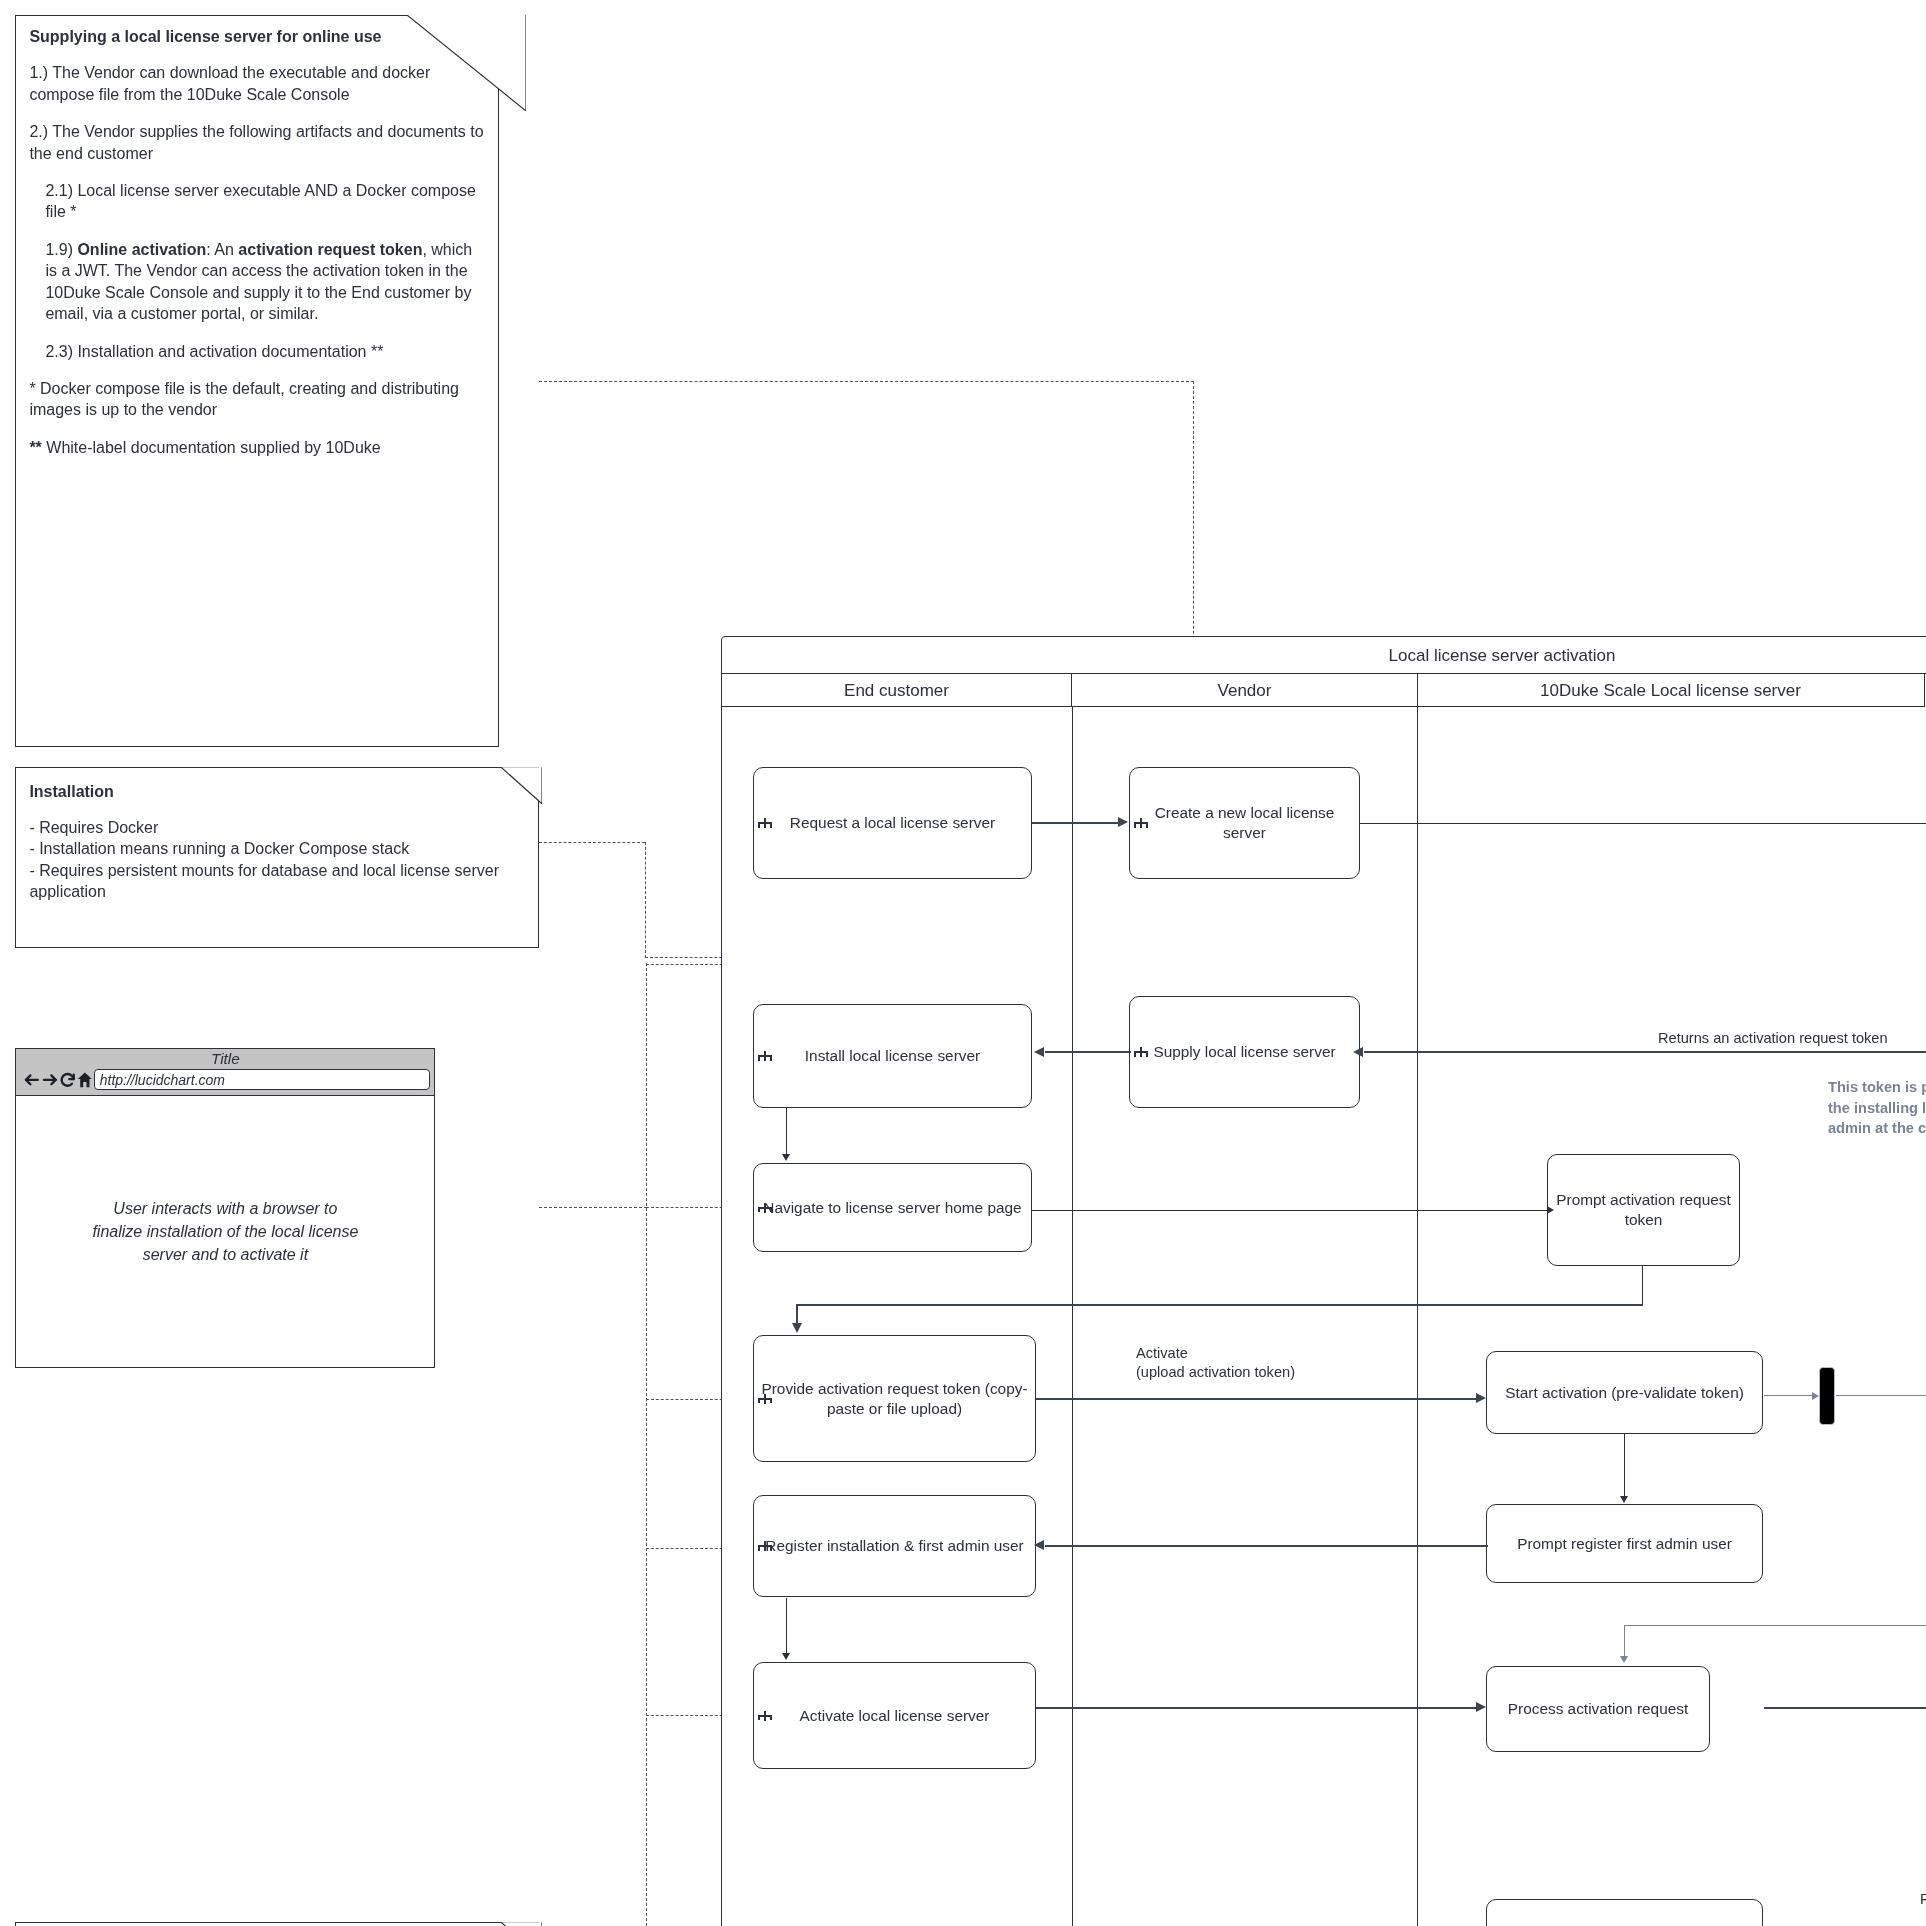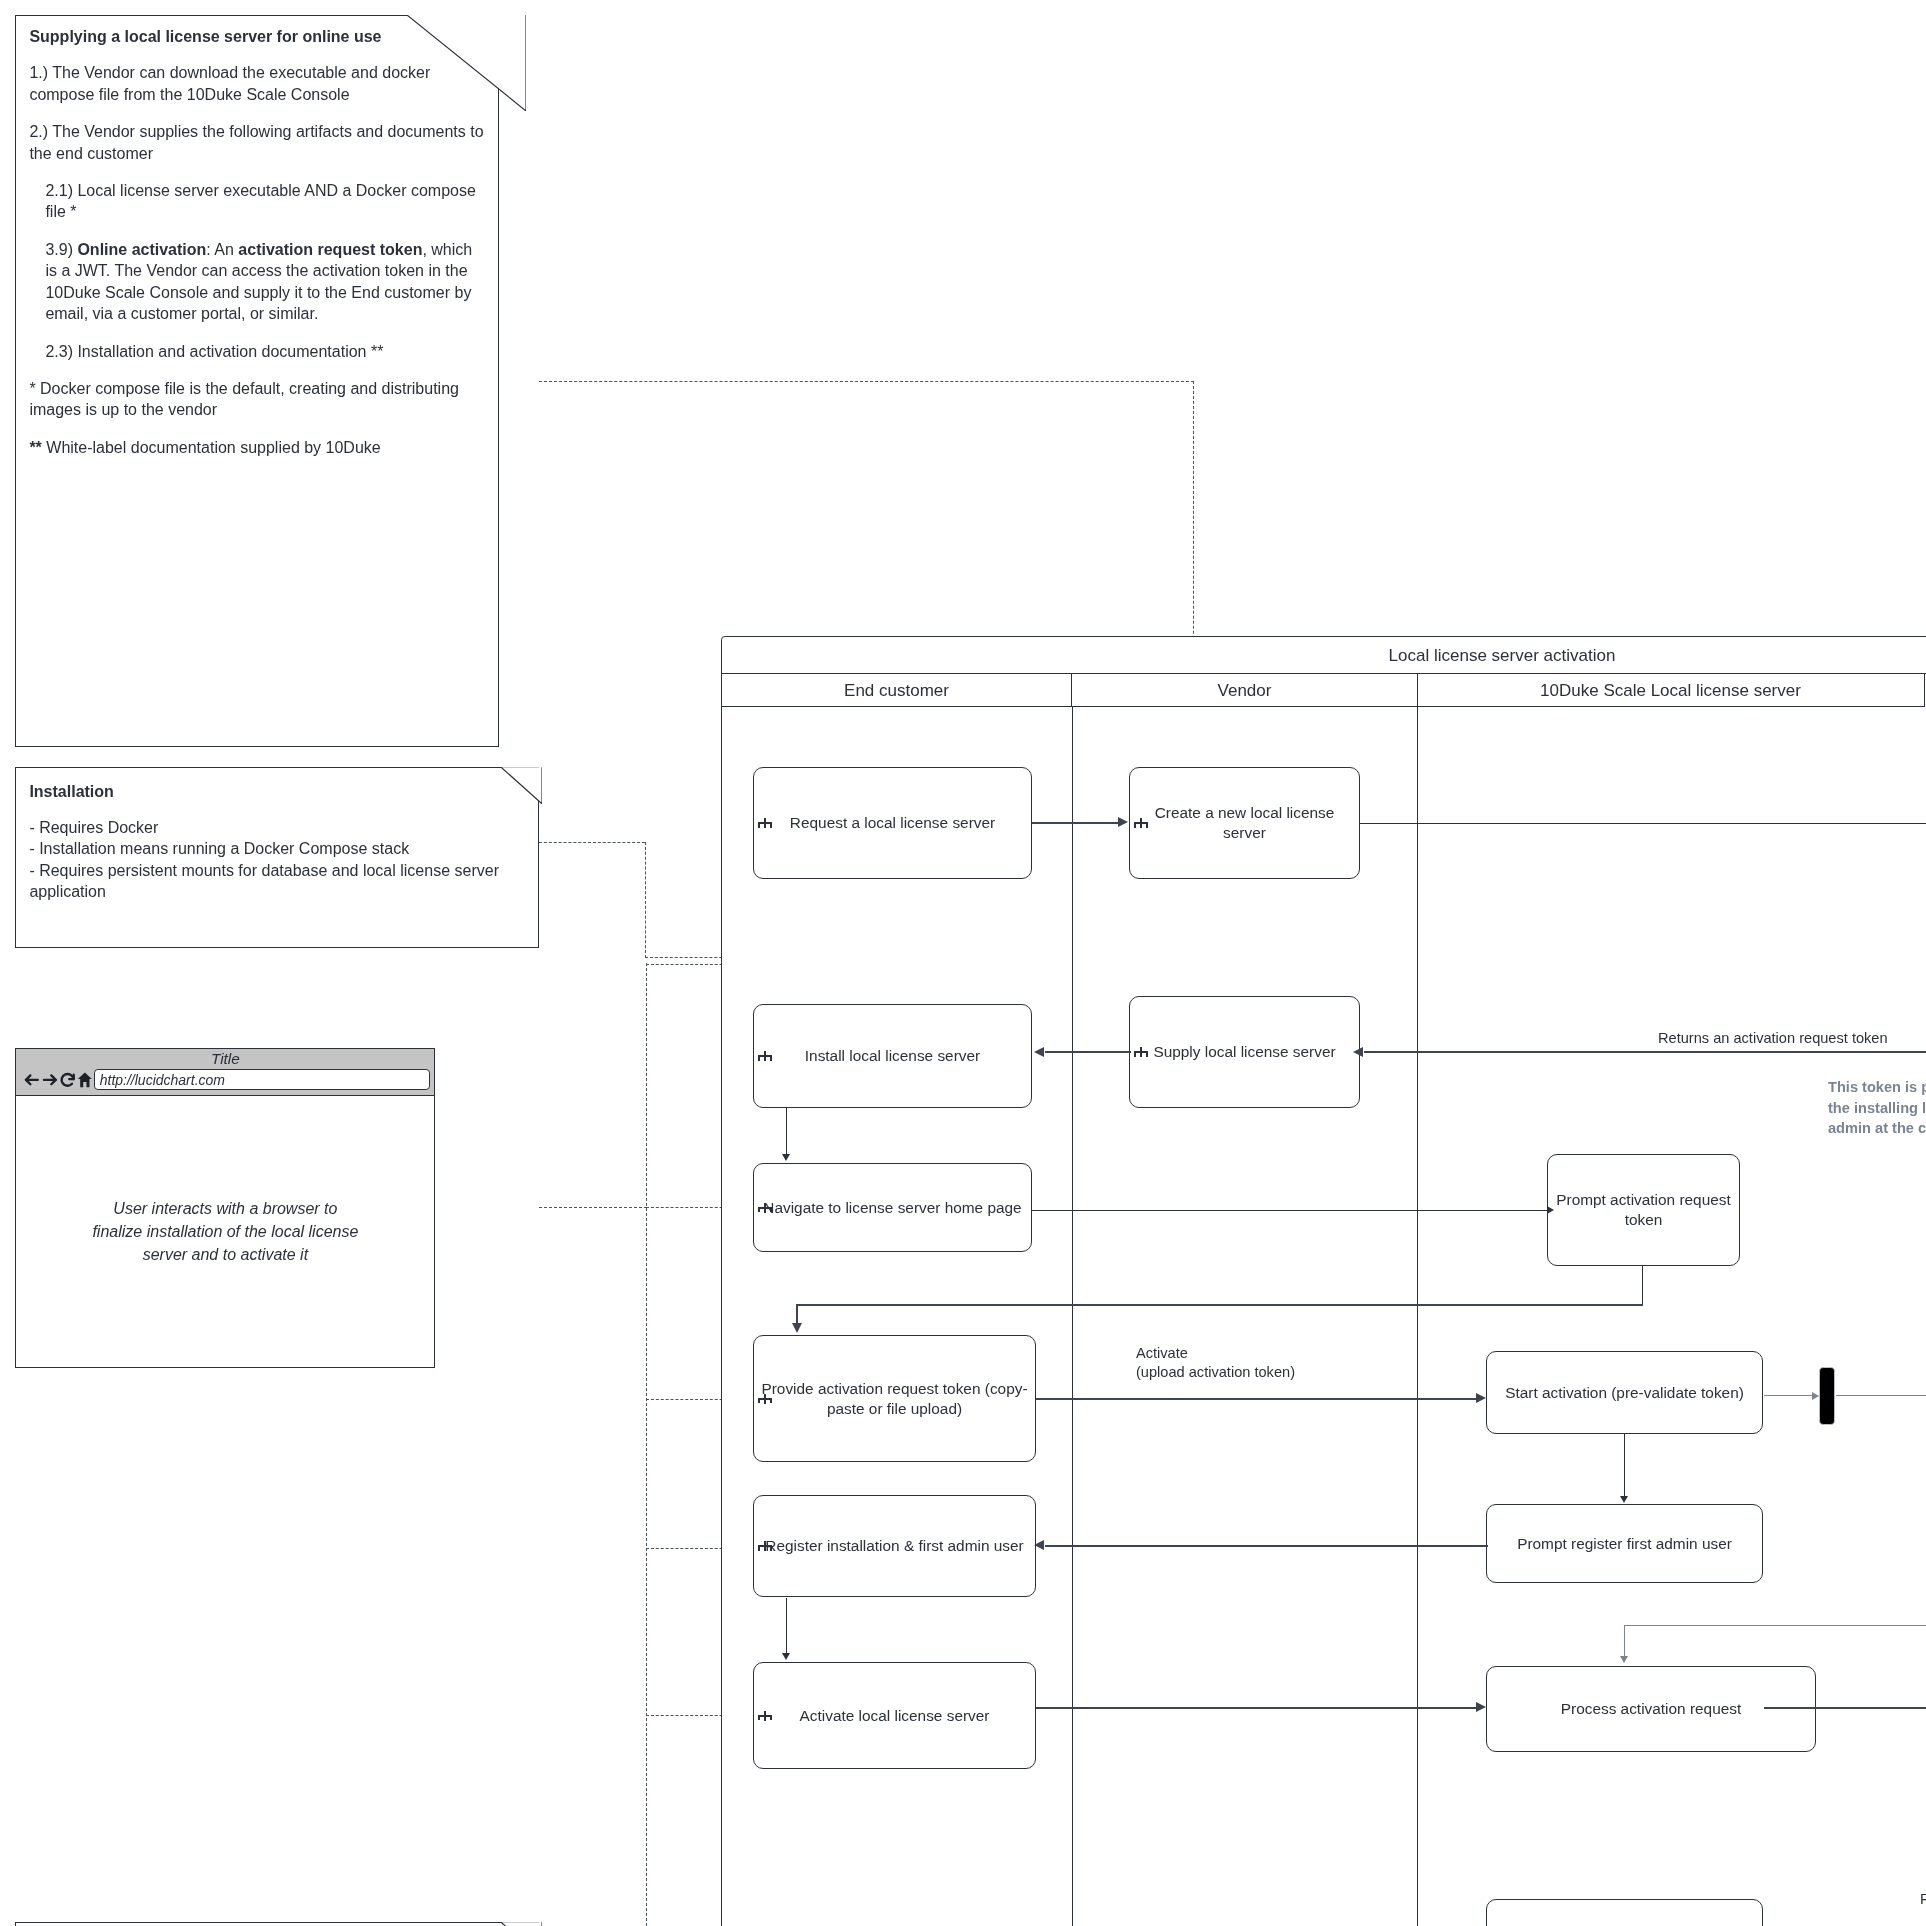--- a/index.html
+++ b/index.html
@@ -224,21 +224,21 @@
                 background:#fff;border:none;
                 clip-path:polygon(100% 0,100% 100%,0 0);"></div>
     <svg class="abs" style="left:391px;top:-1.5px;width:119px;height:96px;pointer-events:none;" viewBox="0 0 310 250">
       <polygon points="0,0 310,0 310,250" fill="#ffffff"></polygon>
       <path d="M0,0 L310,250 M310,250 L310,0" stroke="#2b303a" stroke-width="3" fill="none"></path>
     </svg>
     <span class="note-title">Supplying a local license server for online use</span>
     <p>1.) The Vendor can download the executable and docker compose file from the 10Duke Scale Console</p>
     <p>2.) The Vendor supplies the following artifacts and documents to the end customer</p>
     <p class="ind">2.1) Local license server executable AND a Docker compose file *</p>
-    <p class="ind"><span>3.9) </span><b>Online activation</b><span>: An </span><b>activation request token</b><span>, which is a JWT. The Vendor can access the activation token in the 10Duke Scale Console and supply it to the End customer by email, via a customer portal, or similar.</span></p>
+    <p class="ind"><span>1.9) </span><b>Online activation</b><span>: An </span><b>activation request token</b><span>, which is a JWT. The Vendor can access the activation token in the 10Duke Scale Console and supply it to the End customer by email, via a customer portal, or similar.</span></p>
     <p class="ind">2.3) Installation and activation documentation **</p>
     <p>*   Docker compose file is the default, creating and distributing images is up to the vendor</p>
     <p><b>**</b><span> White-label documentation supplied by 10Duke</span></p>
   </div>
 
   <div class="note" style="left:15.4px;top:767px;width:524px;height:181px;padding-top:13px;">
     <svg class="abs" style="left:485px;top:-1.5px;width:41px;height:37px;pointer-events:none;" viewBox="0 0 106 95">
       <polygon points="0,0 106,0 106,95" fill="#ffffff"></polygon>
       <path d="M0,0 L106,95 M106,95 L106,0" stroke="#2b303a" stroke-width="3" fill="none"></path>
     </svg>
@@ -414,21 +414,21 @@
   <div class="node" style="left:753px;top:1662px;width:283px;height:107px;">
     <span class="rake">
         <i class="h"></i>
         <i class="v1"></i>
         <i class="v2"></i>
         <i class="v3"></i>
       </span>
     <span>Activate local license server</span>
   </div>
 
-  <div class="node" style="left:1486px;top:1666px;width:330px;height:86px;">
+  <div class="node" style="left:1486px;top:1666px;width:224px;height:86px;">
     <span>Process activation request</span>
   </div>
 
   <div class="node" style="left:1486px;top:1899px;width:277px;height:83px;">
     
   </div>
 
   <div class="ln h" style="left:1032px;top:822px;width:86px;"></div>
   <div class="arrow r" style="left:1118px;top:817px;"></div>
 

